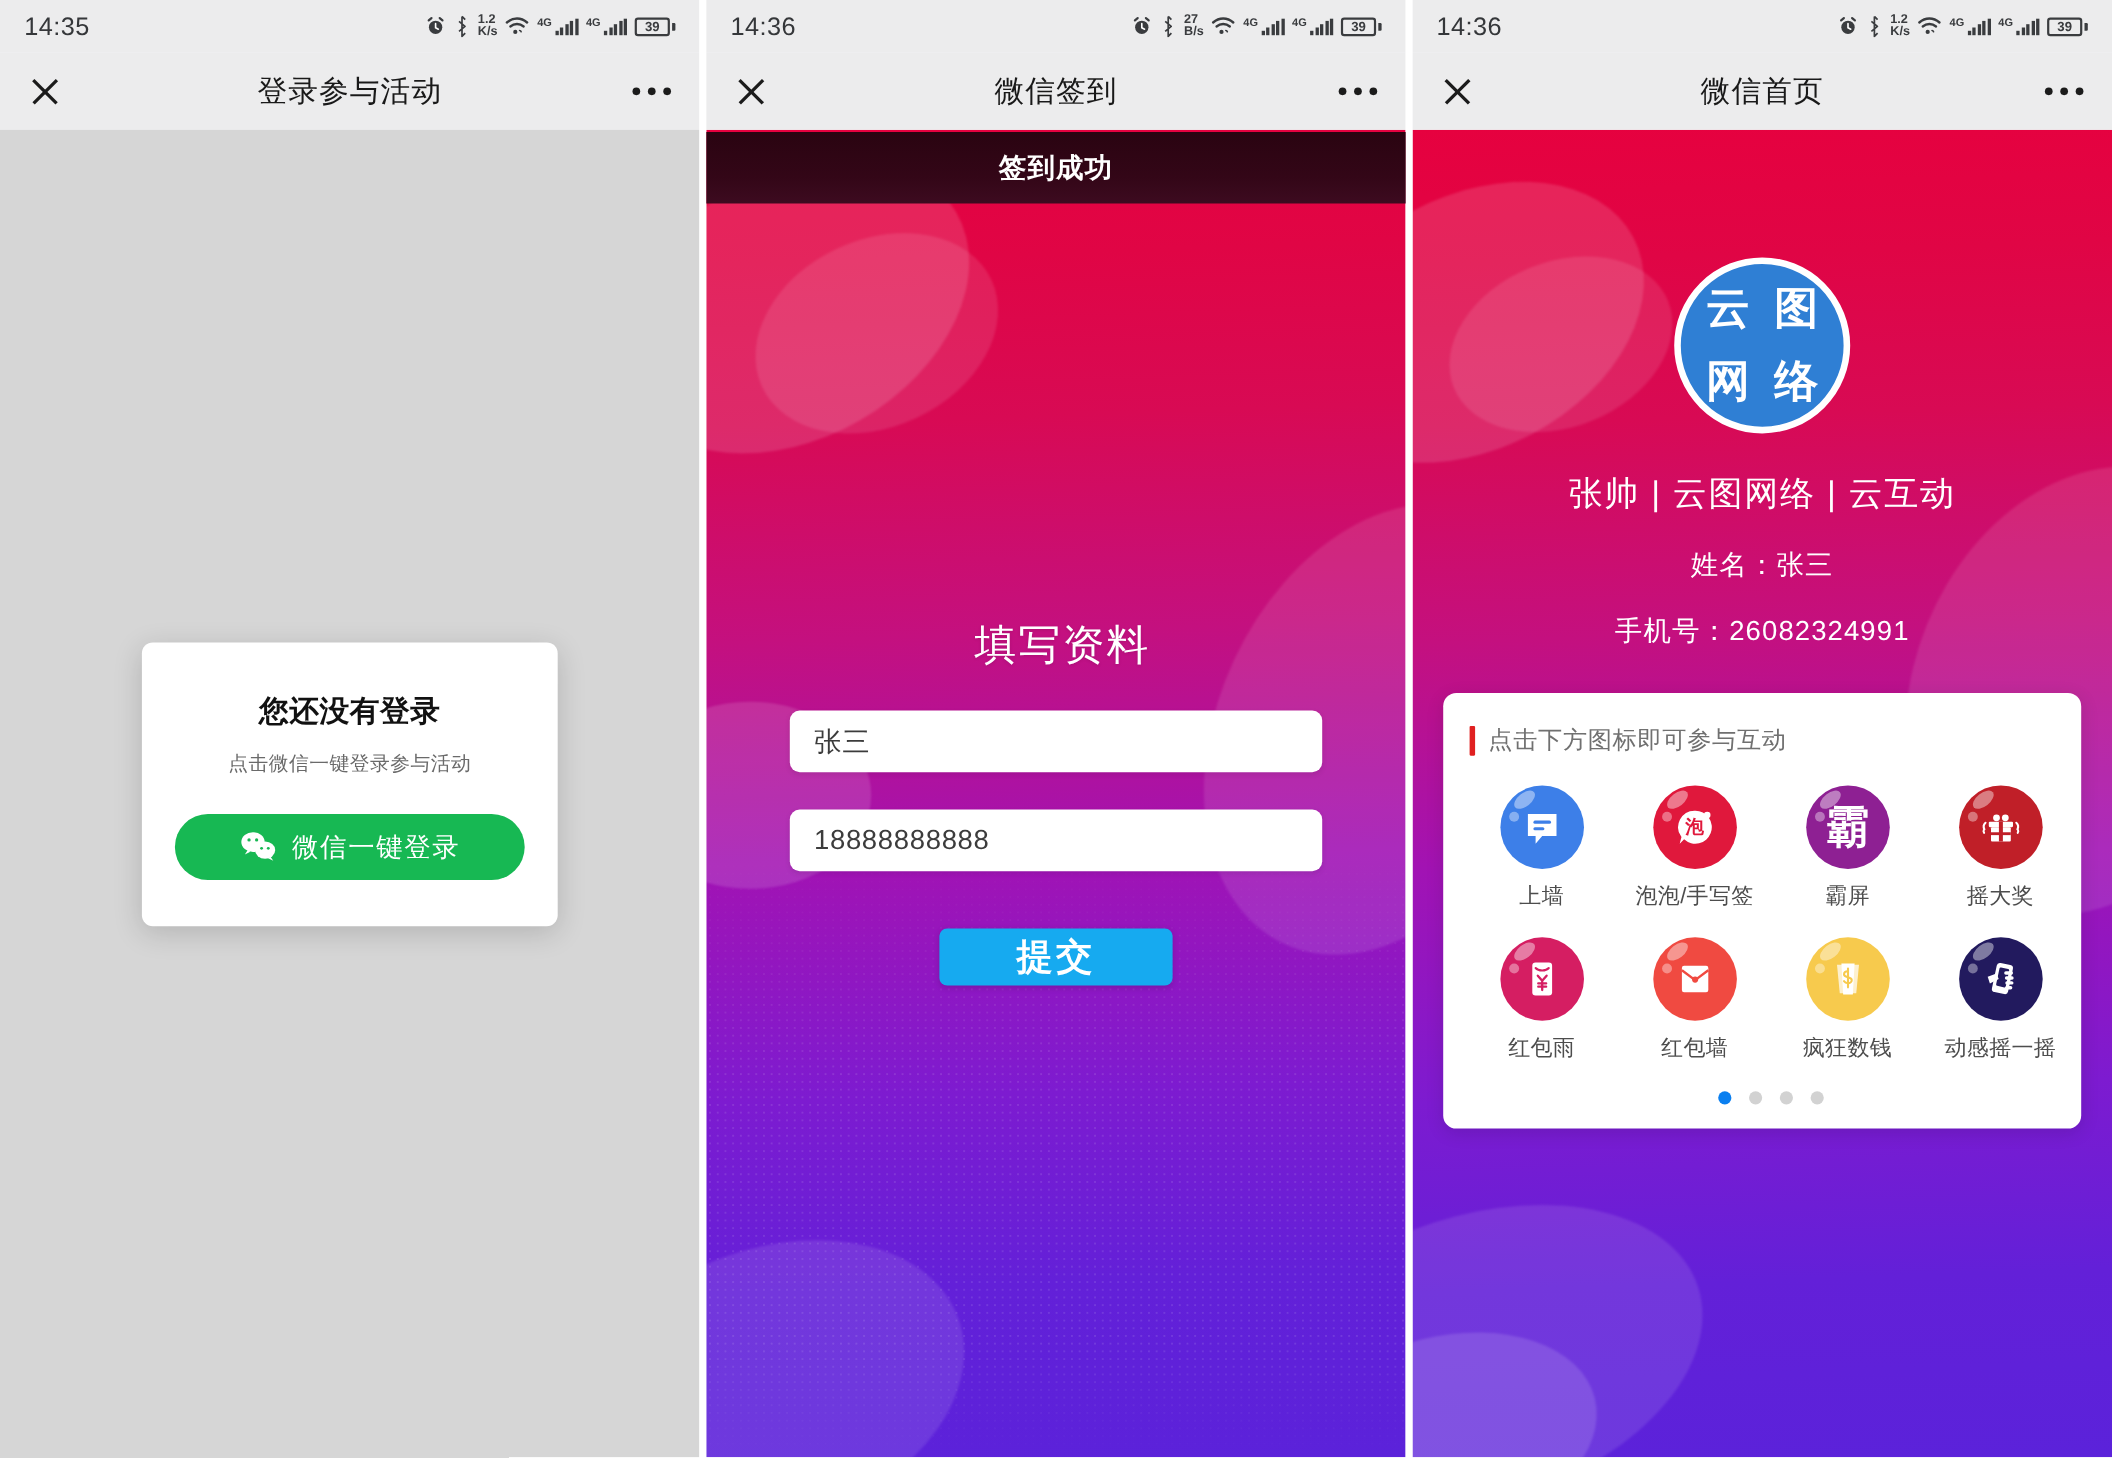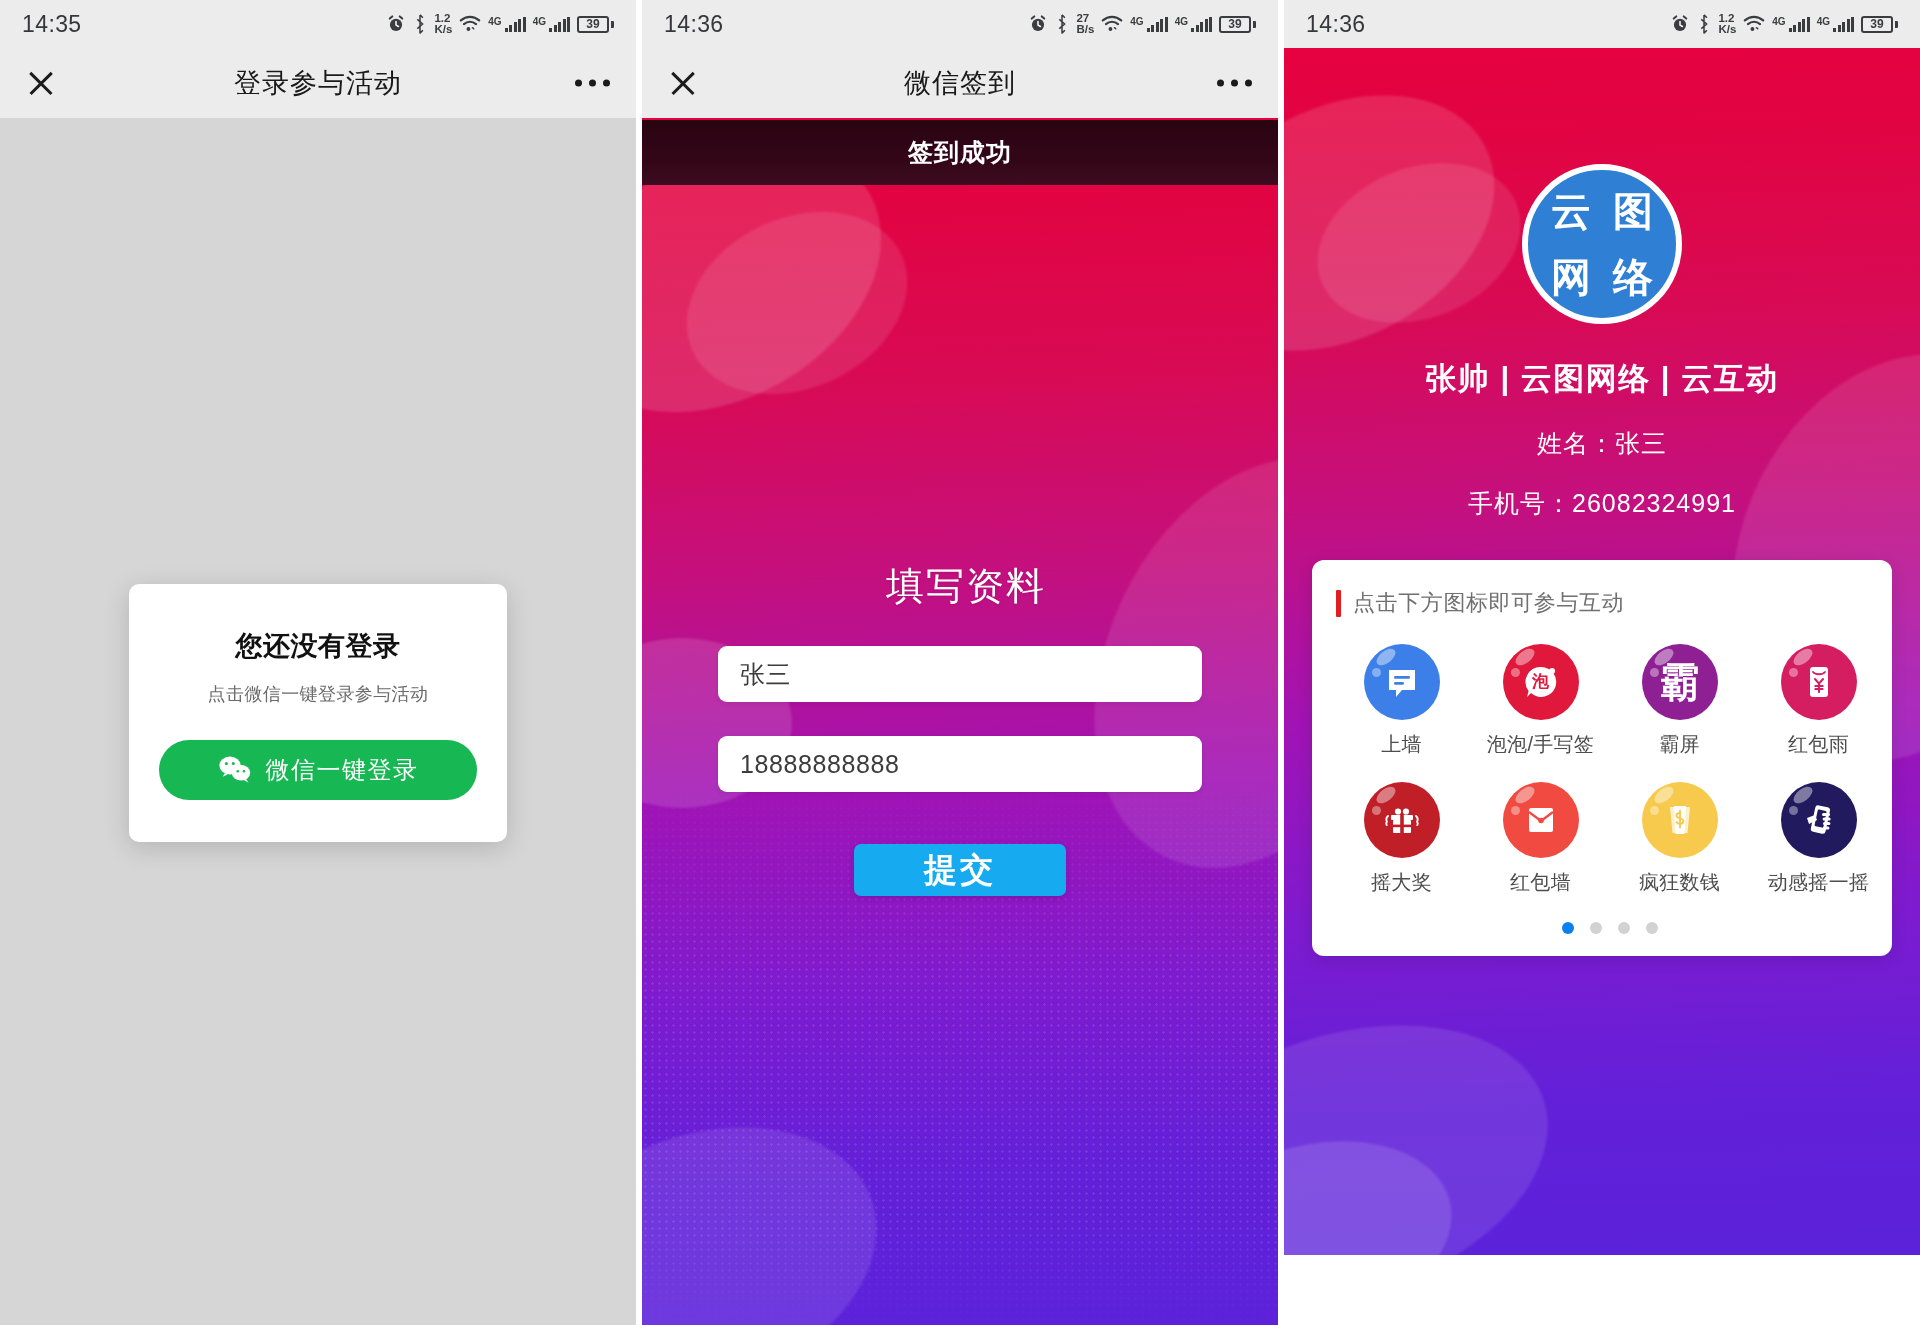--- a/index.html
+++ b/index.html
@@ -142,21 +142,21 @@
     margin:116px auto 0 auto;
     display:flex;flex-wrap:wrap;align-items:center;justify-content:center;
     box-sizing:border-box;padding:8px 12px;
   }
   .logo span{
     width:50%;color:#fff;font-size:40px;font-weight:bold;line-height:1.02;
     font-family:"DejaVu Sans",sans-serif;
     letter-spacing:0;
   }
   .brand-line{
-    margin-top:34px;color:#fff;font-size:31px;font-weight:bold;letter-spacing:1.5px;
+    margin-top:34px;color:#fff;font-size:31px;font-weight:normal;letter-spacing:1.5px;
   }
   .info-row{margin-top:27px;color:#fff;font-size:25px;letter-spacing:1px;}
   .card{
     margin:40px 28px 0 28px;background:#fff;border-radius:12px;
     padding:28px 4px 22px 20px;box-sizing:border-box;
     box-shadow:0 4px 16px rgba(0,0,0,.12);
   }
   .card-head{display:flex;align-items:center;gap:12px;padding-left:4px;}
   .card-head .bar{width:5px;height:27px;background:#e02020;border-radius:1px;}
   .card-head .txt{font-size:22px;color:#707070;letter-spacing:.6px;}
@@ -374,20 +374,29 @@
             <i></i>
             <i></i>
             <i></i>
           </span>
         <span class="batt">
           <span class="body">39</span>
           <span class="tip"></span>
         </span>
       </div>
     </div>
+    <div class="navbar">
+      <span class="nav-close"></span>
+      <span class="title">微信首页</span>
+      <span class="nav-more">
+          <i></i>
+          <i></i>
+          <i></i>
+        </span>
+    </div>
     <div class="p3-body">
       <div class="grad"></div>
       <div class="blob" style="left:-110px;top:60px;width:330px;height:230px;transform:rotate(-28deg);"></div>
       <div class="blob b2" style="left:30px;top:120px;width:210px;height:150px;transform:rotate(-22deg);"></div>
       <div class="blob b2" style="right:-140px;top:300px;width:320px;height:420px;transform:rotate(22deg);"></div>
       <div class="blob b2" style="left:-150px;bottom:-40px;width:420px;height:260px;transform:rotate(-18deg);"></div>
       <div class="blob" style="left:-110px;bottom:-70px;width:280px;height:180px;transform:rotate(-14deg);"></div>
       <div class="p3-content">
         <div class="logo">
           <span>云</span>
@@ -435,51 +444,51 @@
             <div class="cell">
               <div class="ic" style="background:#8e2093;">
                 <span class="gloss"></span>
                   <span class="gloss2"></span>
                 <span class="glyph" style="font-size:40px;line-height:40px;">霸</span>
               </div>
               <span class="lab">霸屏</span>
             </div>
 
             <div class="cell">
-              <div class="ic" style="background:#d51e62;">
-                <span class="gloss"></span>
-                  <span class="gloss2"></span>
-                <svg class="glyph" width="44" height="44" viewBox="0 0 44 44">
-                  <rect x="13" y="7" width="18" height="30" rx="3" fill="#fff"></rect>
-                  <path d="M16 12c2.5 3 9.5 3 12 0" stroke="#d51e62" stroke-width="1.8" fill="none" stroke-linecap="round"></path>
-                  <path d="M18 19l4 4.6 4-4.6M22 23.6V32M18.4 26h7.2M18.4 29h7.2" stroke="#d51e62" stroke-width="2.1" fill="none" stroke-linecap="round" stroke-linejoin="round"></path>
-                </svg>
-              </div>
-              <span class="lab">红包雨</span>
-            </div>
-
-            <div class="cell">
               <div class="ic" style="background:#c01f28;">
                 <span class="gloss"></span>
                   <span class="gloss2"></span>
                 <svg class="glyph" width="48" height="48" viewBox="0 0 48 48">
                   <rect x="13" y="19" width="22" height="5" rx="1" fill="#fff"></rect>
                   <rect x="15" y="24" width="18" height="13" rx="1" fill="#fff"></rect>
                   <rect x="22.2" y="19" width="3.6" height="18" fill="#c01f28"></rect>
                   <rect x="15" y="28.6" width="18" height="2.6" fill="#c01f28"></rect>
                   <circle cx="20" cy="15.5" r="3.1" fill="#fff"></circle>
                   <circle cx="28" cy="15.5" r="3.1" fill="#fff"></circle>
                   <path d="M10 20c-1.6 1.4-2 4-1 6M8.5 26.5c-.4.8-.3 1.8.2 2.6" stroke="#fff" stroke-width="1.9" fill="none" stroke-linecap="round"></path>
                   <path d="M38 20c1.6 1.4 2 4 1 6M39.5 26.5c.4.8.3 1.8-.2 2.6" stroke="#fff" stroke-width="1.9" fill="none" stroke-linecap="round"></path>
                 </svg>
               </div>
               <span class="lab">摇大奖</span>
             </div>
 
             <div class="cell">
+              <div class="ic" style="background:#d51e62;">
+                <span class="gloss"></span>
+                  <span class="gloss2"></span>
+                <svg class="glyph" width="44" height="44" viewBox="0 0 44 44">
+                  <rect x="13" y="7" width="18" height="30" rx="3" fill="#fff"></rect>
+                  <path d="M16 12c2.5 3 9.5 3 12 0" stroke="#d51e62" stroke-width="1.8" fill="none" stroke-linecap="round"></path>
+                  <path d="M18 19l4 4.6 4-4.6M22 23.6V32M18.4 26h7.2M18.4 29h7.2" stroke="#d51e62" stroke-width="2.1" fill="none" stroke-linecap="round" stroke-linejoin="round"></path>
+                </svg>
+              </div>
+              <span class="lab">红包雨</span>
+            </div>
+
+            <div class="cell">
               <div class="ic" style="background:#f04a41;">
                 <span class="gloss"></span>
                   <span class="gloss2"></span>
                 <svg class="glyph" width="46" height="46" viewBox="0 0 46 46">
                   <rect x="11" y="11" width="24" height="24" rx="2" fill="#fff"></rect>
                   <path d="M11 15l12 9 12-9" stroke="#f04a41" stroke-width="2.2" fill="none" stroke-linejoin="round"></path>
                   <circle cx="23" cy="23.5" r="2.8" fill="#f04a41"></circle>
                 </svg>
               </div>
               <span class="lab">红包墙</span>

